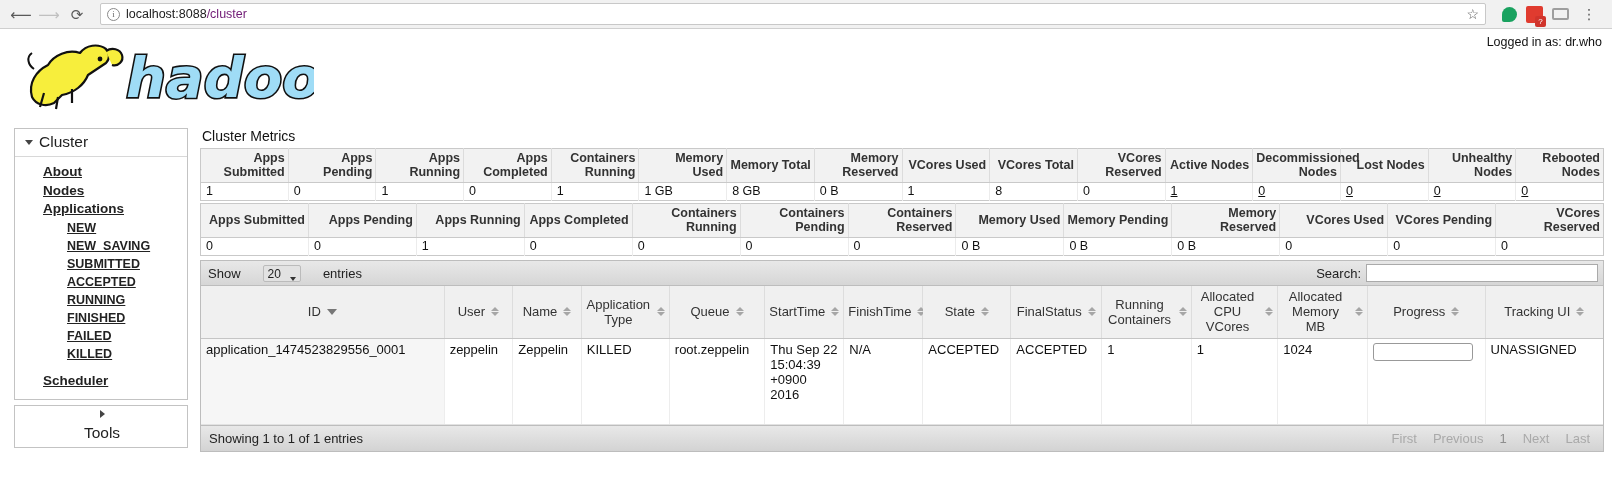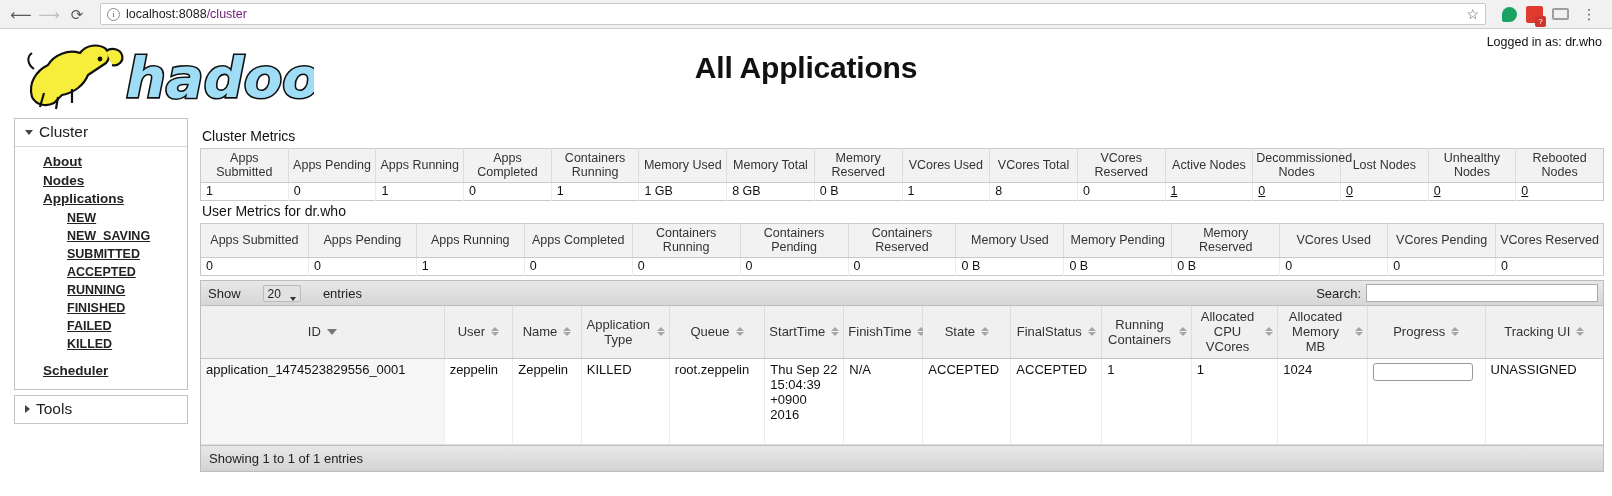--- a/index.html
+++ b/index.html
@@ -95,21 +95,21 @@
     width: 300px; height: 82px;
   }
   .title {
     position: absolute; left: 0; right: 0; top: 22px;
     text-align: center;
     font-size: 30px; font-weight: bold; color: #111;
     letter-spacing: -0.2px;
   }
 
   
-  .sidebar { position: absolute; left: 14px; top: 89px; width: 174px; }
+  .sidebar { position: absolute; left: 14px; top: 99px; width: 174px; }
   .nav-block {
     border: 1px solid #c3c3c3;
     background: #fff;
     margin-bottom: 5px;
   }
   .nav-head {
     padding: 4px 8px 5px 10px;
     font-size: 15.5px;
     color: #222;
     border-bottom: 1px solid #d8d8d8;
@@ -123,43 +123,43 @@
     display: block;
     font-size: 13.5px;
     color: #222;
     text-decoration: underline;
     padding: 1px 0 1px 28px;
     line-height: 16.5px;
     cursor: pointer;
   }
   .nav-link.sub { padding-left: 52px; font-size: 12.5px; line-height: 16px; }
   .nav-gap { height: 9px; }
-  .nav-block.collapsed .nav-head { border-bottom: none; }
+  .nav-block.collapsed .nav-head { border-bottom: none; flex-direction: column; }
 
   
   .main { position: absolute; left: 200px; top: 99px; right: 8px; }
   .section-label { font-size: 14px; color: #111; margin: 0 0 4px 2px; }
 
   table.metrics {
     width: 100%;
     border-collapse: collapse;
     table-layout: fixed;
     border: 1px solid #c9c9c9;
     background: #fff;
     margin-bottom: 2px;
   }
   table.metrics th {
     background: #f2f2f2;
     border-right: 1px solid #dcdcdc;
     border-bottom: 1px solid #c9c9c9;
-    font-weight: normal;
+    font-weight: bold;
     font-size: 12.5px;
     color: #333;
     padding: 2px 3px 3px;
-    text-align: center;
+    text-align: right;
     line-height: 14px;
   }
   table.metrics th:last-child { border-right: none; }
   table.metrics td {
     font-size: 12.5px;
     color: #111;
     padding: 1px 5px 2px;
     text-align: left;
     border-right: 1px solid #ececec;
     height: 17px;
@@ -303,21 +303,20 @@
         <circle cx="86" cy="24" r="2.4" fill="#111"></circle>
         <path d="M30 58 L26 72 M44 62 L42 74 M58 54 L58 68" stroke="#111" stroke-width="2.2" fill="none"></path>
         <path d="M20 34 C14 30 12 22 18 18" stroke="#111" stroke-width="2" fill="none"></path>
       </g>
       <g font-family="DejaVu Sans, sans-serif" font-size="56" font-weight="bold" font-style="italic">
         <text x="112" y="62" fill="#9FDCF6" stroke="#111" stroke-width="3.2" paint-order="stroke">hadoop</text>
       </g>
     </svg>
   </div>
 
-  <div class="title">All Applications</div>
 
   <div class="sidebar">
     <div class="nav-block">
       <div class="nav-head">
         <span class="tri-down"></span>
         <span>Cluster</span>
       </div>
       <div class="nav-body">
         <span class="nav-link">About</span>
         <span class="nav-link">Nodes</span>
@@ -381,21 +380,20 @@
             <td>0</td>
             <td class="linkval">1</td>
             <td class="linkval">0</td>
             <td class="linkval">0</td>
             <td class="linkval">0</td>
             <td class="linkval">0</td>
           </tr>
         </tbody>
     </table>
 
-    <div class="section-label">User Metrics for dr.who</div>
     <table class="metrics">
       <thead>
           <tr id="um-head">
             <th>Apps Submitted</th>
             <th>Apps Pending</th>
             <th>Apps Running</th>
             <th>Apps Completed</th>
             <th>Containers Running</th>
             <th>Containers Pending</th>
             <th>Containers Reserved</th>
@@ -579,17 +577,24 @@
                   <div class="progress-inner" style="width: 0%;"></div>
                 </div>
               </td>
               <td><span class="cell-link">UNASSIGNED</span></td>
             </tr>
           </tbody>
       </table>
 
       <div class="dt-bottom">
         <span>Showing 1 to 1 of 1 entries</span>
+        <div class="pager">
+          <span>First</span>
+          <span>Previous</span>
+          <span class="current">1</span>
+          <span>Next</span>
+          <span>Last</span>
+        </div>
       </div>
     </div>
 
   </div>
 </div>
 
 </body></html>

